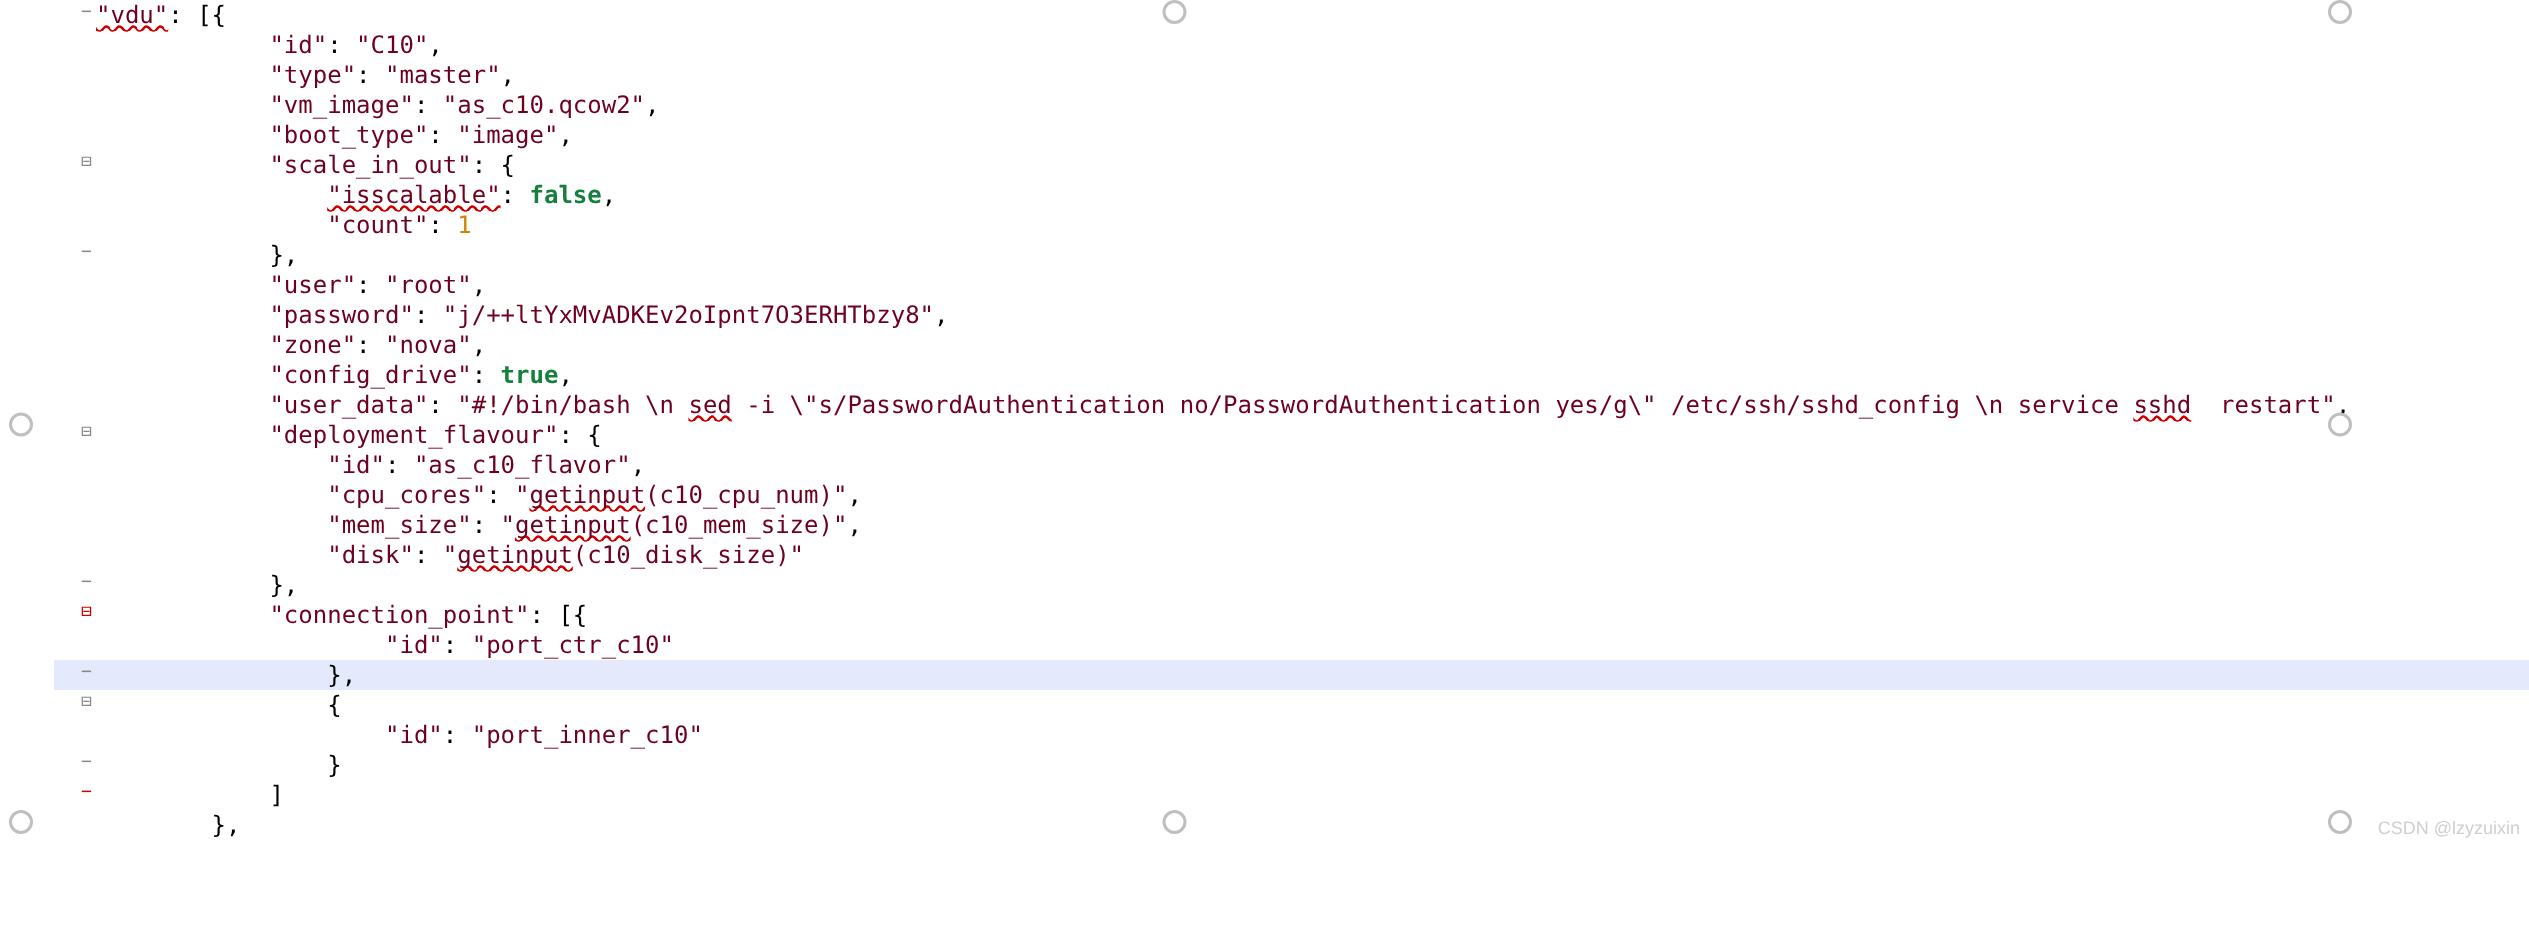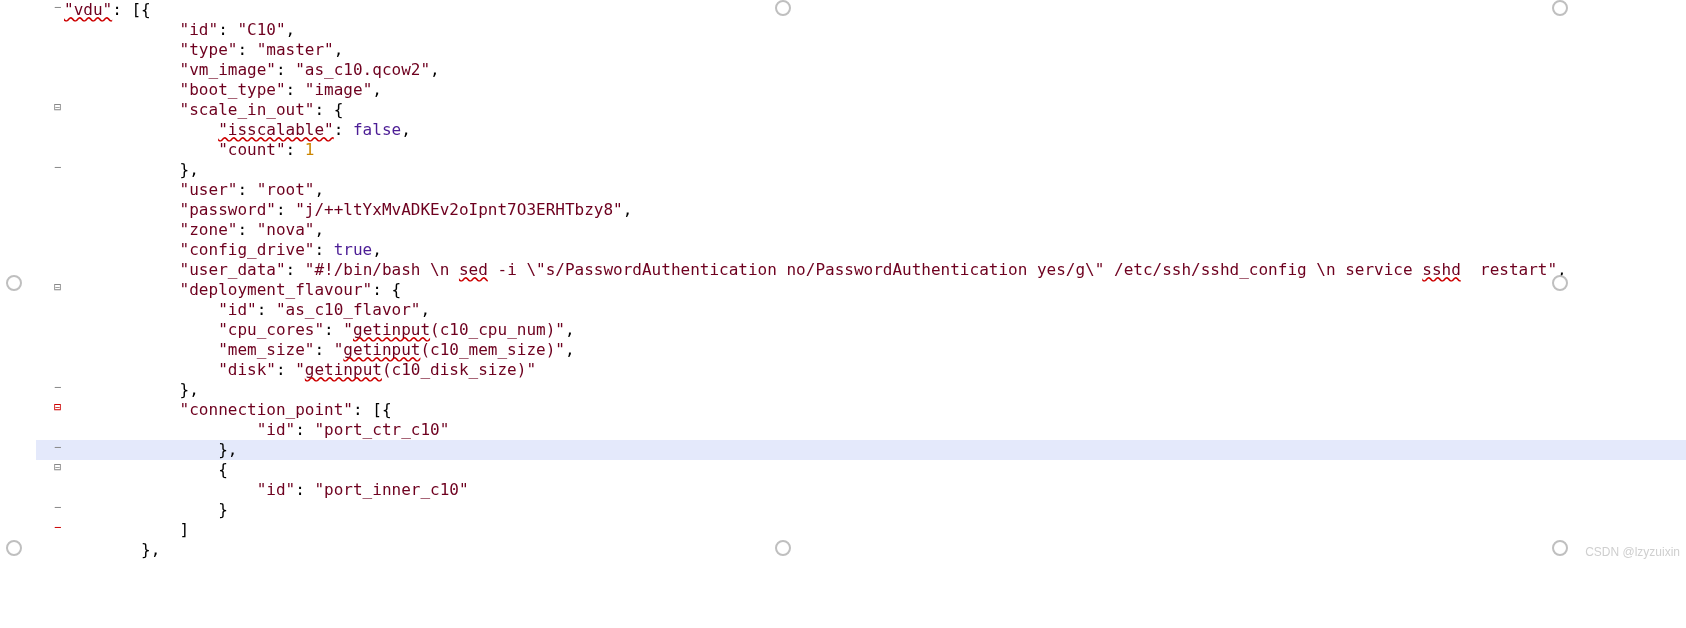--- a/index.html
+++ b/index.html
@@ -28,21 +28,21 @@
     position: relative;
   }
   .hl {
     background: #e4e9fb;
     box-sizing: border-box;
     width: 100%;
   }
   .key   { color: #6e001f; }   
   .str   { color: #6e001f; }
   .punc  { color: #000000; }   
-  .bool  { color: #4c1d95; font-weight: normal; }
+  .bool  { color: #15803d; font-weight: bold; }
   .num   { color: #cc8500; }
   .squiggle { text-decoration: underline wavy #cc0000; text-decoration-skip-ink: none; }
   .watermark {
     position: absolute;
     right: 6px;
     bottom: 0;
     font-size: 12px;
     color: #cfcfcf;
     font-family: Arial, sans-serif;
   }

